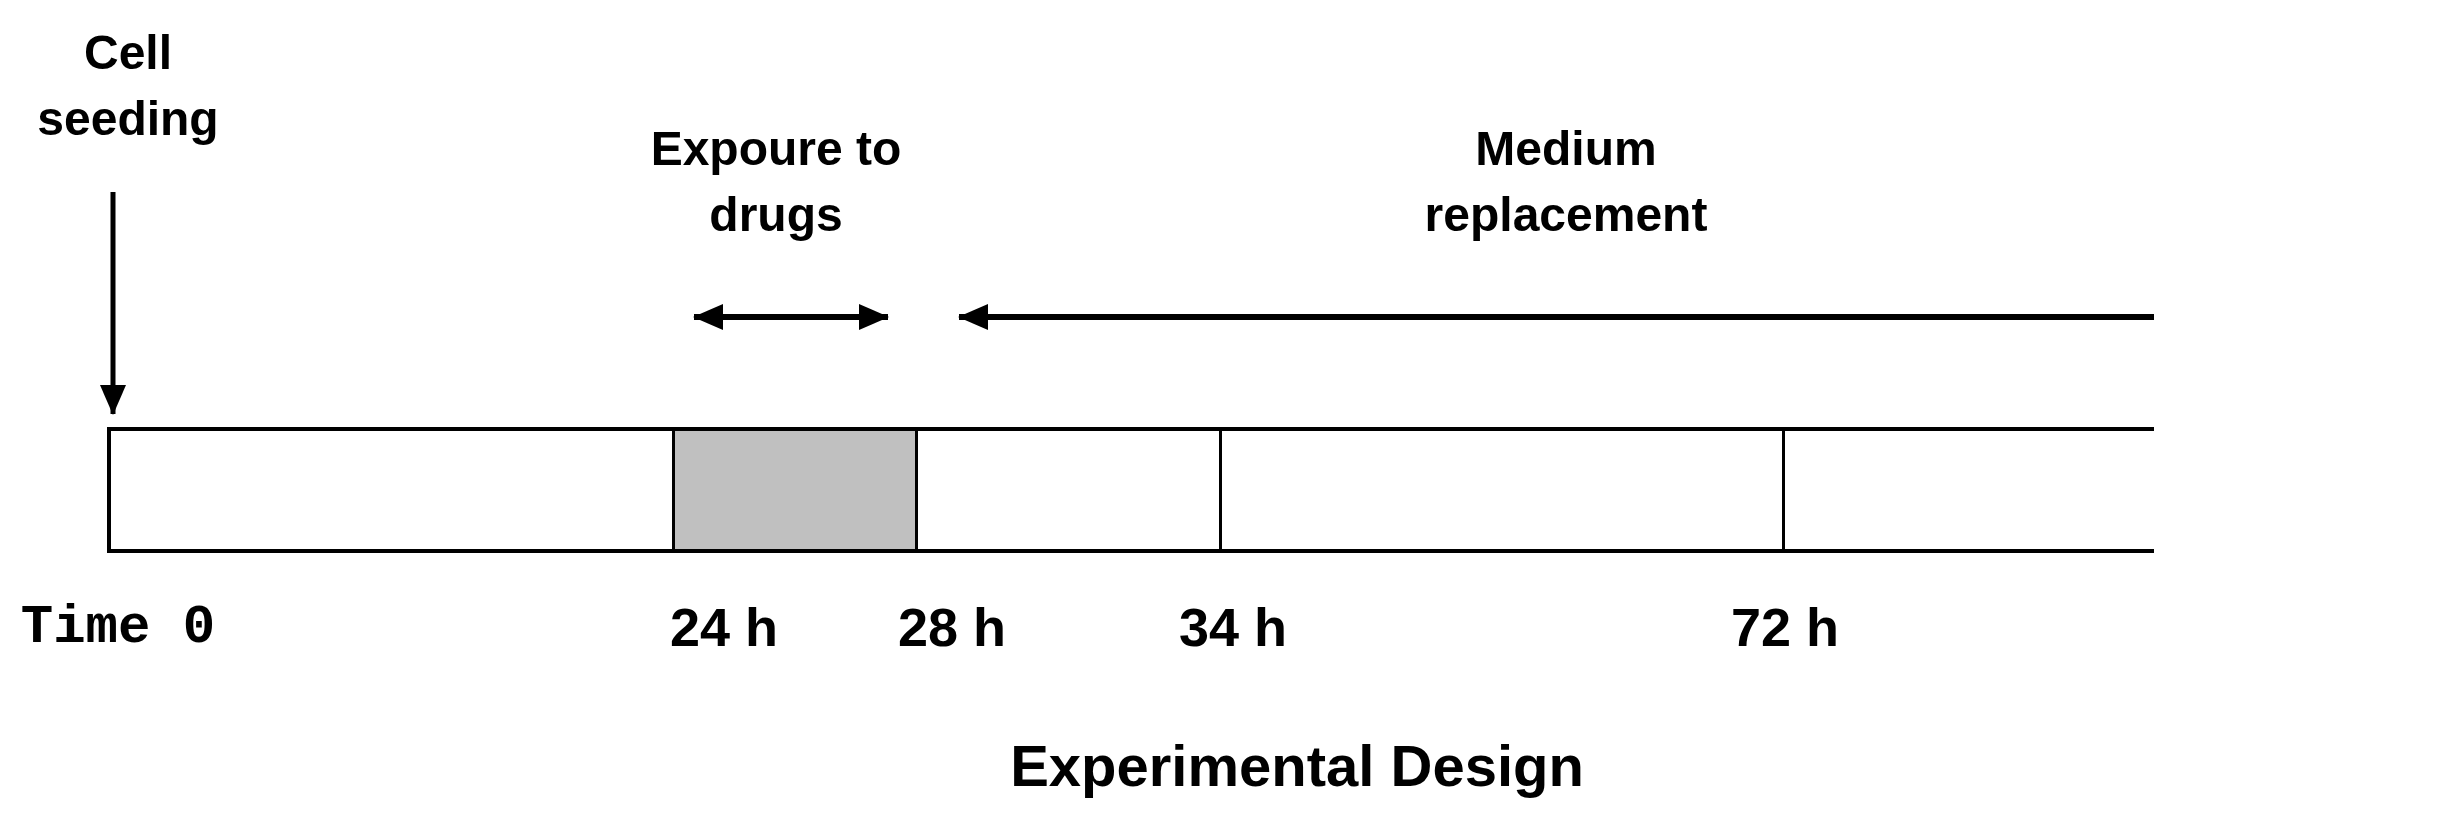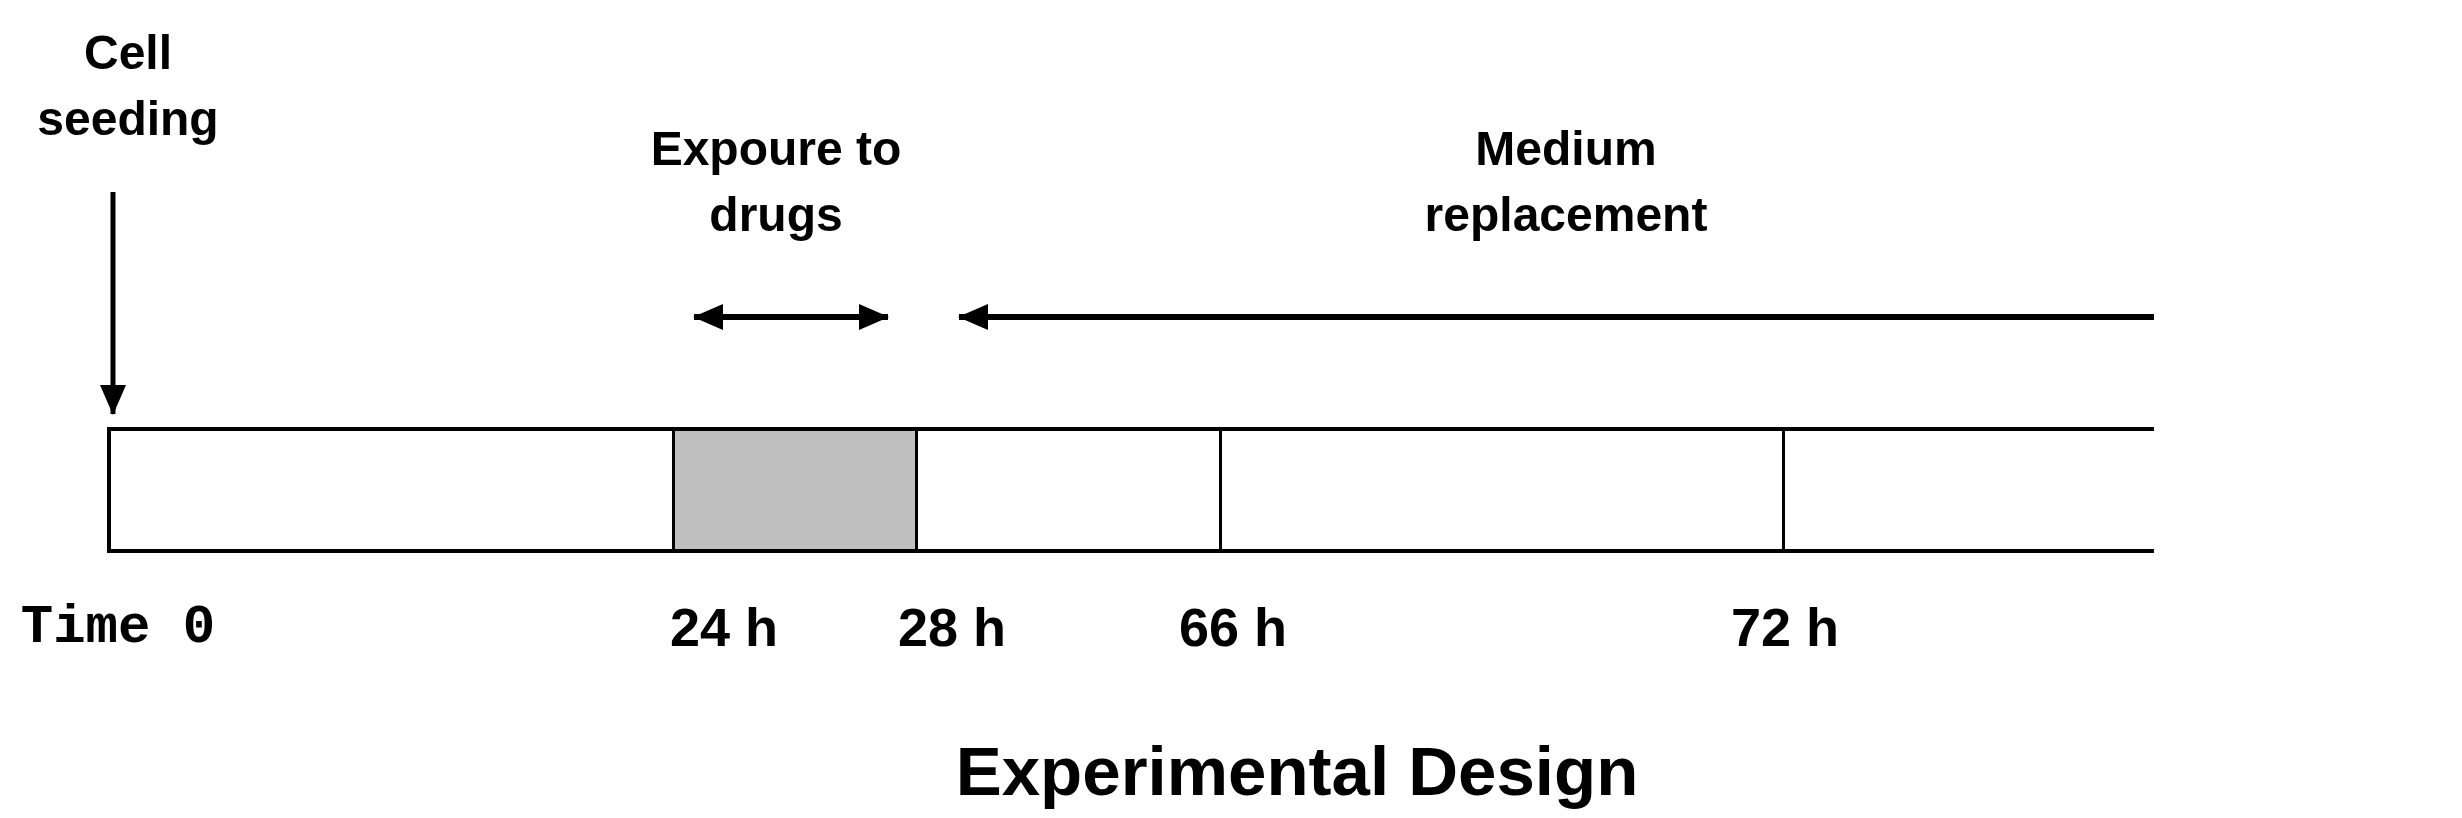--- a/index.html
+++ b/index.html
@@ -25,21 +25,21 @@
     line-height: 1.38;
   }
   .label.top {
     font-size: 48px;
   }
   .label.tick {
     font-size: 54px;
     line-height: 1.1;
   }
   .label.title {
-    font-size: 69px;
+    font-size: 58px;
     line-height: 1.1;
   }
   .arrows {
     position: absolute;
     left: 0;
     top: 0;
   }
   .bar {
     position: absolute;
     left: 107px;
@@ -102,18 +102,18 @@
 
   <div class="bar">
     <div class="segment-highlight" style="left:561px; width:246px; background:#c0c0c0;"></div>
     <div class="divider" style="left:1108px;"></div>
     <div class="divider" style="left:1671px;"></div>
   </div>
 
   <div class="label tick" style="left:118px; top:598px;font-family:Liberation Mono, monospace;">Time 0</div>
   <div class="label tick" style="left:678px; top:598px;margin-left:46px;">24 h</div>
   <div class="label tick" style="left:920px; top:598px;margin-left:32px;">28 h</div>
-  <div class="label tick" style="left:1233px; top:598px;">66 h</div>
+  <div class="label tick" style="left:1233px; top:598px;">34 h</div>
   <div class="label tick" style="left:1785px; top:598px;">72 h</div>
 
   <div class="label title" style="left:1297px; top:734px;">Experimental Design</div>
 
 </div>
 
 </body></html>

